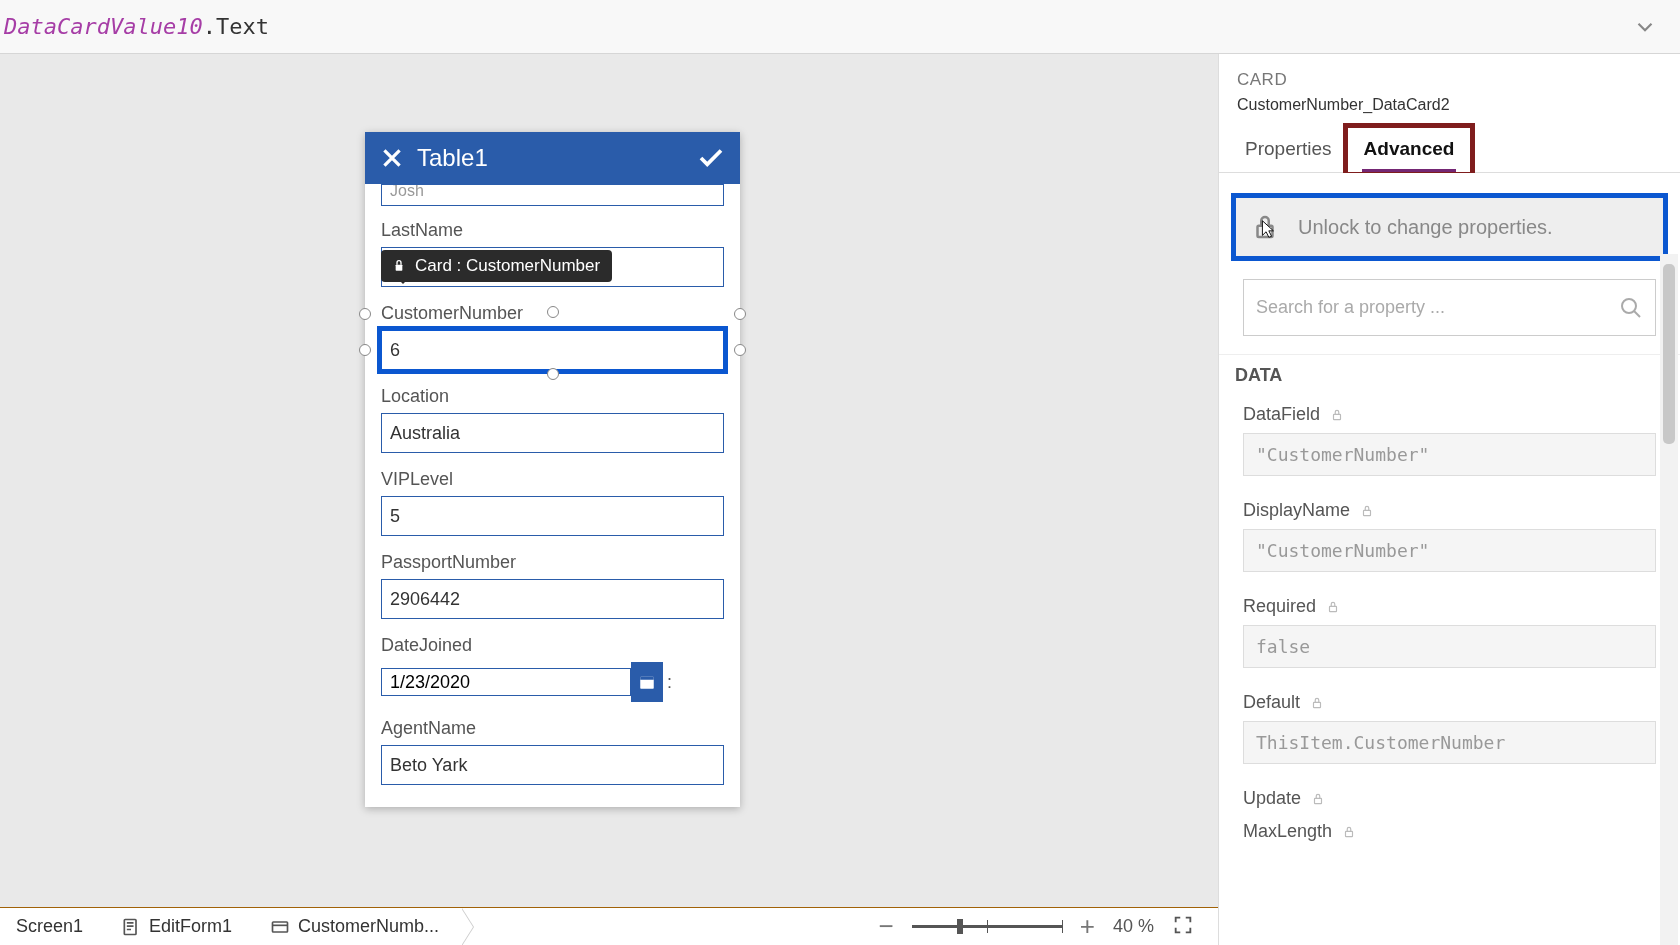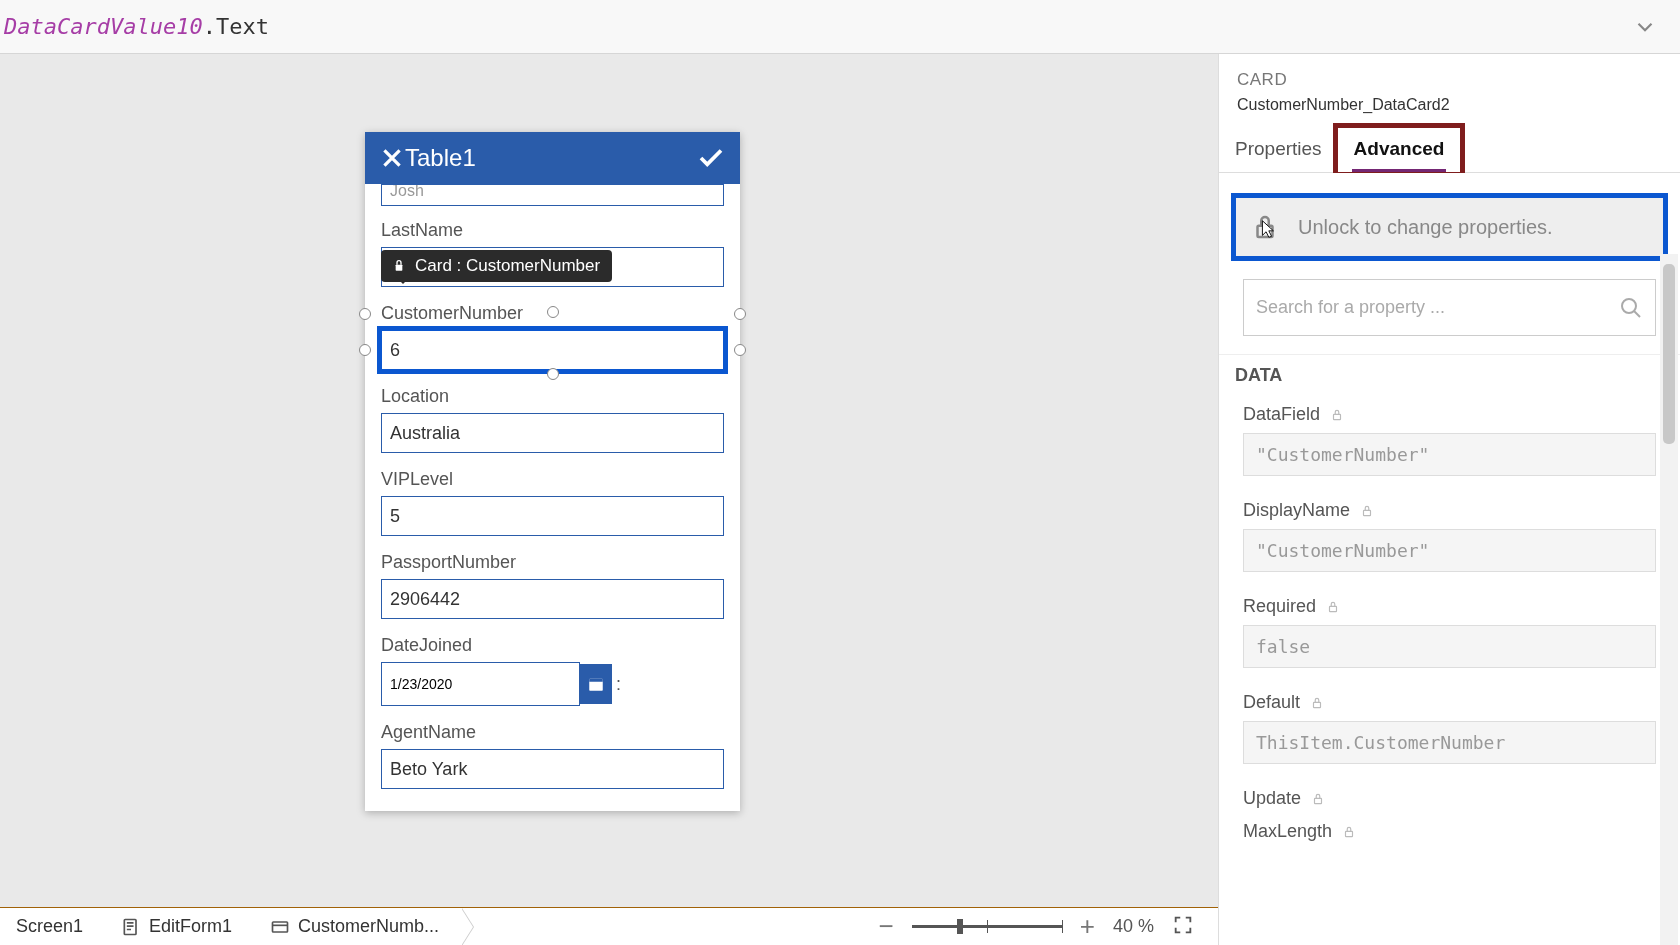--- a/index.html
+++ b/index.html
@@ -60,21 +60,21 @@
 .phone-header {
   height: 52px;
   background: #2a5caa;
   display: flex;
   align-items: center;
   padding: 0 14px;
   color: #fff;
 }
 .phone-header .close { width: 26px; height: 26px; display: inline-flex; align-items:center; justify-content:center; }
 .phone-header .close svg { width: 26px; height: 26px; stroke: #fff; stroke-width: 3; }
-.phone-header .title { font-size: 24px; font-weight: 400; flex: 1; }
+.phone-header .title { margin-left: 12px; font-size: 24px; font-weight: 400; flex: 1; }
 .phone-header .check { width: 30px; height: 30px; }
 .phone-header .check svg { width: 30px; height: 30px; stroke: #fff; stroke-width: 3; fill: none; }
 
 .phone-body {
   padding: 0 16px 16px 16px;
   position: relative;
 }
 
 .partial-input {
   border: 1.5px solid #2a5caa;
@@ -101,21 +101,21 @@
   color: #333;
   margin-bottom: 16px;
   background: #fff;
 }
 .field-input.selected-strong {
   outline: 5px solid #0b57d0;
   outline-offset: -1px;
 }
 
 .date-wrap { display: flex; margin-bottom: 16px; align-items:center;}
-.date-input { flex: 0 0 140px; border: 1.5px solid #2a5caa; height: 44px; padding:0 8px; font-size:14px; }
+.date-input { flex: 0 0 140px; border: 1.5px solid #2a5caa; height: 28px; padding:0 8px; font-size:18px; }
 .date-btn { width: 32px; height: 40px; background: #2a5caa; color:#fff; display:flex; align-items:center; justify-content:center; }
 .date-btn svg { width: 18px; height: 18px; fill: #fff; }
 .date-colon { margin-left: 4px; font-size:18px; color:#555; }
 
 
 .handle { position: absolute; width: 12px; height: 12px; background:#fff; border:1.5px solid #888; border-radius:50%; }
 .tooltip {
   position: absolute;
   background: #2b2b2b;
   color: #fff;
@@ -154,21 +154,21 @@
   letter-spacing: 0.5px;
 }
 .rp-card-name {
   padding: 2px 18px 14px 18px;
   font-size: 16px;
   color: #333;
 }
 .rp-tabs {
   display: flex;
   border-bottom: 1px solid #ddd;
-  padding-left: 0;
+  padding-left: 10px;
   gap: 0;
 }
 .rp-tab {
   padding: 10px 16px 12px 16px;
   font-size: 19px;
   color: #555;
   position: relative;
 }
 .rp-tab.active { color: #111; font-weight:600; }
 .rp-tab.active-underline::after {

